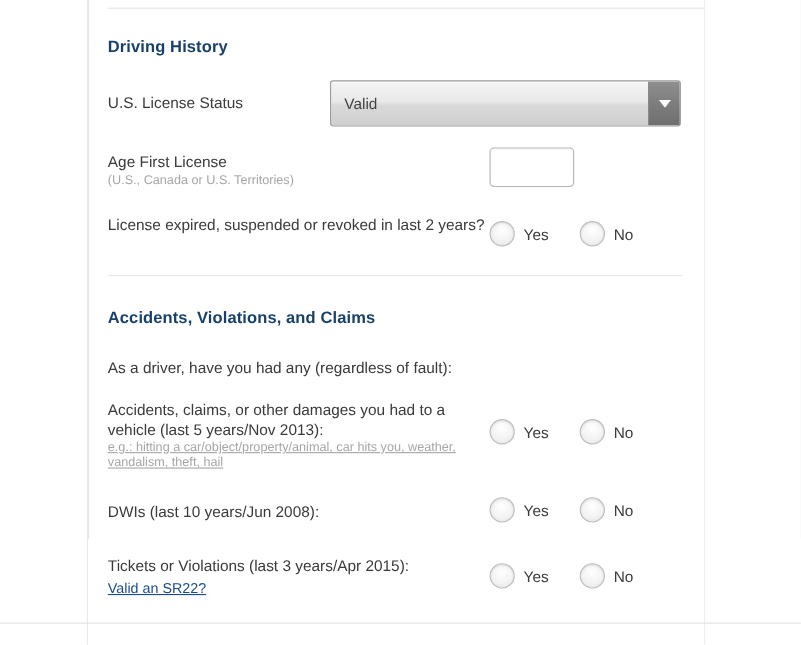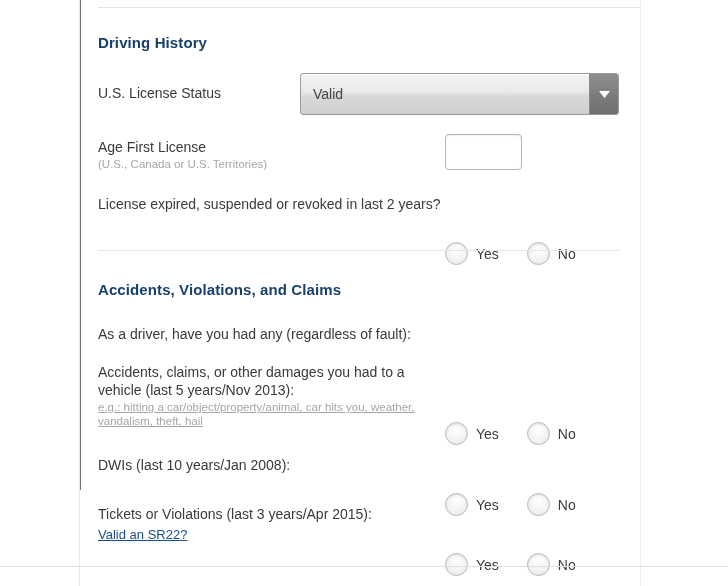--- a/index.html
+++ b/index.html
@@ -12,21 +12,21 @@
     background: #ffffff;
     font-family: "Liberation Sans", sans-serif;
     overflow: hidden;
     position: relative;
   }
   .page {
     position: absolute;
     left: 0; top: 0;
     width: 728px;
     height: 490px;
-    background: #737373;
+    background: #e5e5e5;
   }
   
   .gutter-left {
     position: absolute;
     left: 0; top: 0;
     width: 80px;
     height: 586px;
     background: #ffffff;
     border-right: 1px solid #e9e9e9;
     box-sizing: border-box;
@@ -133,21 +133,20 @@
     padding: 4px 6px;
     color: #333;
     outline: none;
     box-shadow: inset 0 1px 2px rgba(0,0,0,0.06);
   }
   
   .radio-group {
     position: absolute;
     display: flex;
     align-items: center;
-    margin-top: 41px;
   }
   .radio {
     width: 23px;
     height: 23px;
     border-radius: 50%;
     border: 1px solid #b9b9b9;
     background: radial-gradient(circle at 50% 35%, #ffffff 0%, #f2f2f2 60%, #e2e2e2 100%);
     box-shadow: inset 0 1px 2px rgba(0,0,0,0.10);
     box-sizing: border-box;
     display: inline-block;
@@ -226,21 +225,21 @@
     <div class="sublabel" style="left:17px; top:400px; width:330px;text-decoration:underline;">e.g.: hitting a car/object/property/animal, car hits you, weather, vandalism, theft, hail</div>
 
     <div class="radio-group" style="left:364px; top:381px;">
       <span class="radio"></span>
       <span class="radio-label">Yes</span>
       <span class="radio-gap"></span>
       <span class="radio"></span>
       <span class="radio-label">No</span>
     </div>
 
-    <div class="label" style="left:17px; top:456px;">DWIs (last 10 years/Jan 2008):</div>
+    <div class="label" style="left:17px; top:456px;">DWIs (last 10 years/Jun 2008):</div>
 
     <div class="radio-group" style="left:364px; top:452px;">
       <span class="radio"></span>
       <span class="radio-label">Yes</span>
       <span class="radio-gap"></span>
       <span class="radio"></span>
       <span class="radio-label">No</span>
     </div>
 
     <div class="label" style="left:17px; top:505px;">Tickets or Violations (last 3 years/Apr 2015):</div>

